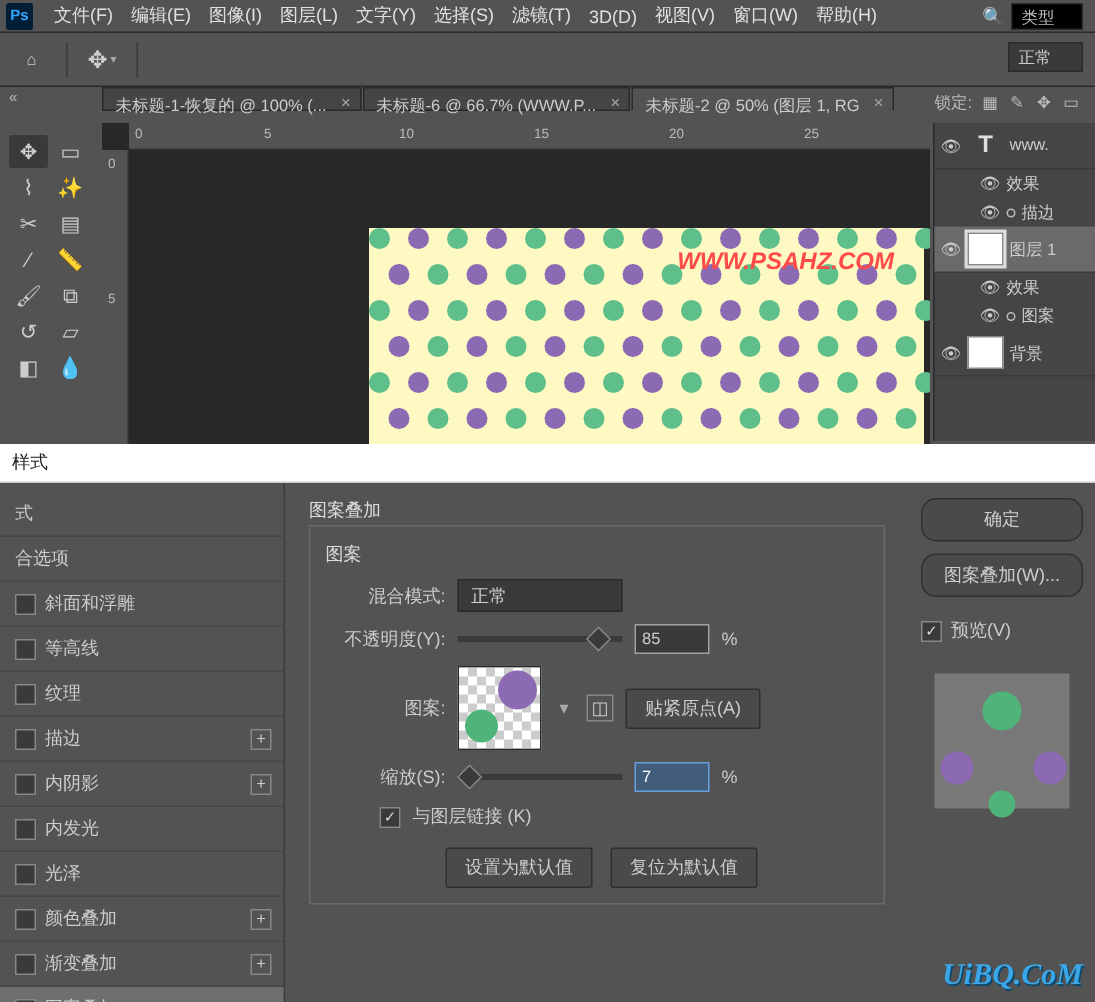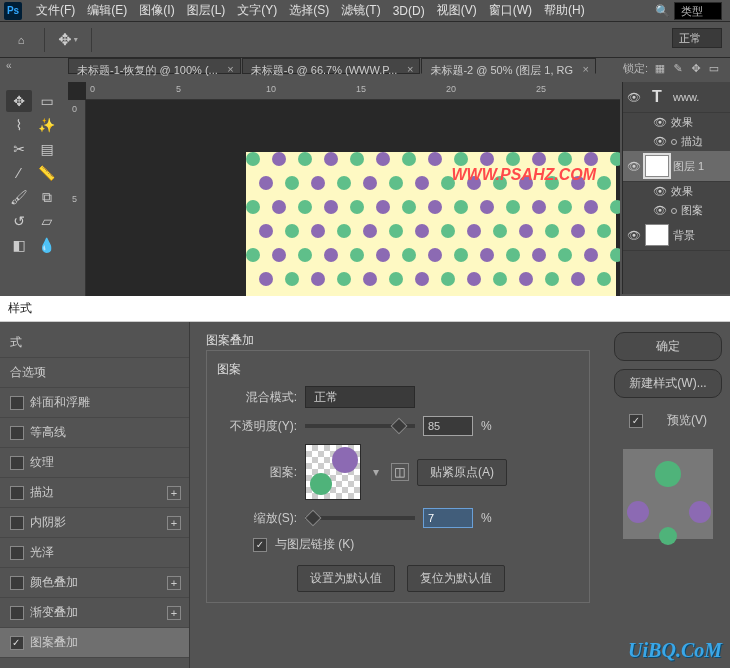--- a/index.html
+++ b/index.html
@@ -81,21 +81,21 @@
 .pattern-thumb .pd { position:absolute; border-radius:50%; }
 .dd-arrow { width:14px; text-align:center; color:#aaa; }
 .snap-icon { width:18px; height:18px; border:1px solid #888; display:flex; align-items:center; justify-content:center; }
 .main-btn { background:#4a4a4a; border:1px solid #2f2f2f; color:#ccc; padding:4px 12px; font-size:12px; border-radius:2px; }
 .btns-row { display:flex; gap:12px; margin-top:12px; margin-left:80px; }
 .chk2 { width:14px; height:14px; border:1px solid #888; background:#3a3a3a; display:inline-flex; align-items:center; justify-content:center; }
 .chk2.on::after { content:"✓"; color:#ddd; font-size:10px; }
 
 .style-right { width:124px; padding:10px 8px; display:flex; flex-direction:column; gap:8px; }
 .r-btn { background:#4a4a4a; border:1px solid #2f2f2f; color:#ccc; padding:5px 0; text-align:center; font-size:12px; border-radius:10px; }
-.preview-chk { display:flex; align-items:center; gap:24px; margin-top:6px; font-size:12px; justify-content:center; }
+.preview-chk { display:flex; align-items:center; gap:6px; margin-top:6px; font-size:12px; justify-content:flex-start; }
 .preview-box { margin-top:12px; width:90px; height:90px; background:#787878; align-self:center; position:relative; }
 .preview-box .pd { position:absolute; border-radius:50%; }
 
 .uibq { position:absolute; right:8px; bottom:6px; font-style:italic; font-weight:bold; font-size:20px; color:#3aa7e8; text-shadow:1px 1px 0 #0a4a70;font-family:Liberation Serif, serif; }
 </style>
 </head>
 <body>
 
 <div class="menubar">
   <div class="ps-logo">Ps</div>
@@ -333,20 +333,24 @@
           <span>描边</span>
           <span class="plus">+</span>
         </div>
       <div class="sl-item">
           <span class="chk"></span>
           <span>内阴影</span>
           <span class="plus">+</span>
         </div>
       <div class="sl-item">
           <span class="chk"></span>
+          <span>内发光</span>
+        </div>
+      <div class="sl-item">
+          <span class="chk"></span>
           <span>光泽</span>
         </div>
       <div class="sl-item">
           <span class="chk"></span>
           <span>颜色叠加</span>
           <span class="plus">+</span>
         </div>
       <div class="sl-item">
           <span class="chk"></span>
           <span>渐变叠加</span>
@@ -400,21 +404,21 @@
         </div>
         <div class="btns-row">
           <button class="main-btn">设置为默认值</button>
           <button class="main-btn">复位为默认值</button>
         </div>
       </div>
     </div>
 
     <div class="style-right">
       <div class="r-btn">确定</div>
-      <div class="r-btn">新建样式(W)...</div>
+      <div class="r-btn">图案叠加(W)...</div>
       <div class="preview-chk">
         <span class="chk2 on"></span>
         <span>预览(V)</span>
       </div>
       <div class="preview-box">
         <div class="pd" style="width:26px;height:26px;background:#4fb37a;left:32px;top:12px"></div>
         <div class="pd" style="width:22px;height:22px;background:#8c6ab3;left:4px;bottom:16px"></div>
         <div class="pd" style="width:22px;height:22px;background:#8c6ab3;right:2px;bottom:16px"></div>
         <div class="pd" style="width:18px;height:18px;background:#4fb37a;left:36px;bottom:-6px"></div>
       </div>

